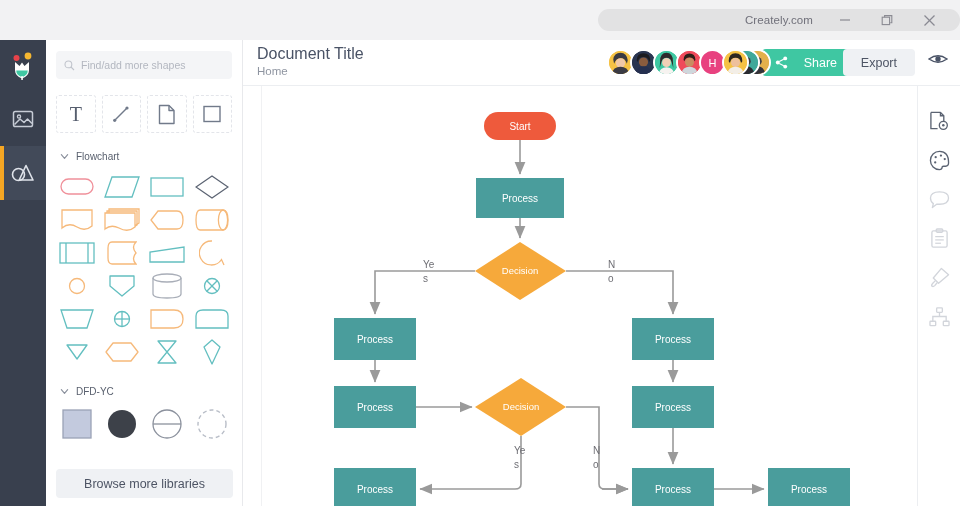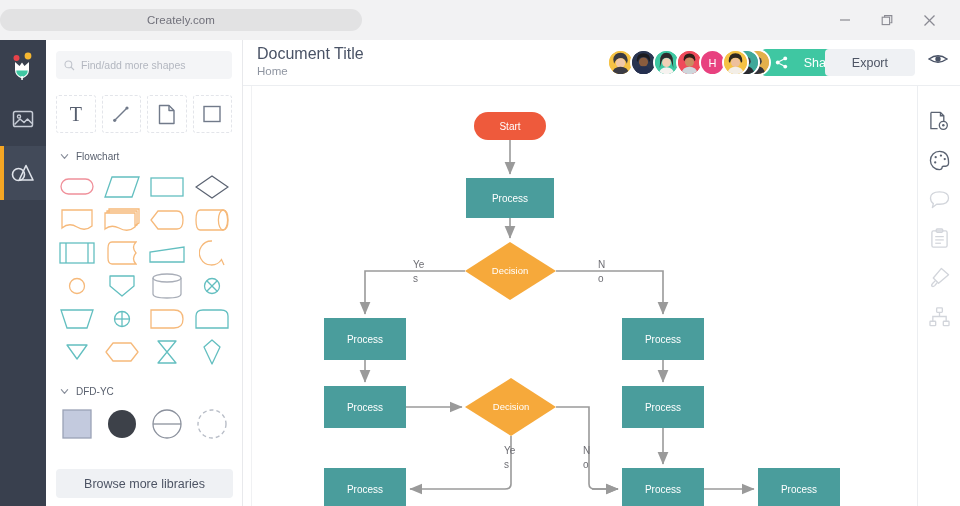--- a/index.html
+++ b/index.html
@@ -7,21 +7,21 @@
     width: 960px; height: 506px;
     font-family: "Liberation Sans", sans-serif;
     background: #ffffff;
     overflow: hidden;
   }
   #app { position: relative; width: 960px; height: 506px; background:#fff; }
 
   
   .titlebar {
     position:absolute; left:0; top:0; width:960px; height:40px;
-    background:#f2f2f3; display:flex; align-items:center; justify-content:flex-start;
+    background:#f2f2f3; display:flex; align-items:center; justify-content:flex-end;
   }
   .urlpill {
     width:362px; height:22px; border-radius:11px; background:#e2e2e3;
     display:flex; align-items:center; justify-content:center;
     font-size:11.5px; color:#70707a; letter-spacing:.1px;
   }
   .winbtns { position:absolute; right:10px; top:0; height:40px; display:flex; align-items:center; }
   .winbtn { width:42px; height:40px; display:flex; align-items:center; justify-content:center; color:#8a8a92; }
   .winbtn svg { display:block; }
 
@@ -97,30 +97,30 @@
   }
   .av:first-child { margin-left:0; }
 
   .share-btn {
     position:absolute; right:110px; top:9px; height:27px; padding:0 13px;
     background:#3fc7a2; border-radius:4px; border:none; color:#fff;
     display:flex; align-items:center; gap:16px;
     font-family:"Liberation Sans", sans-serif; font-size:12.5px;
   }
   .export-btn {
-    position:absolute; right:45px; top:9px; height:27px; padding:0 27px;
+    position:absolute; right:45px; top:9px; height:27px; padding:0 18px;
     background:#eff1f4; border-radius:4px; border:none; color:#4d5464;
     display:flex; align-items:center;
     font-family:"Liberation Sans", sans-serif; font-size:12.5px;
   }
   .eye-btn { position:absolute; right:12px; top:12px; color:#4a5366; }
 
   
   .canvas {
-    position:absolute; left:251px; top:86px; width:674px; height:420px;
+    position:absolute; left:261px; top:86px; width:674px; height:420px;
     background:#ffffff; border-left:1px solid #f0f1f3; overflow:hidden;
   }
   .canvas svg { position:absolute; left:0; top:0; }
 
   
   .rrail {
     position:absolute; left:917px; top:86px; width:43px; height:420px;
     background:#ffffff; border-left:1px solid #eceef1;
     display:flex; flex-direction:column; align-items:center; padding-top:16px;
   }

